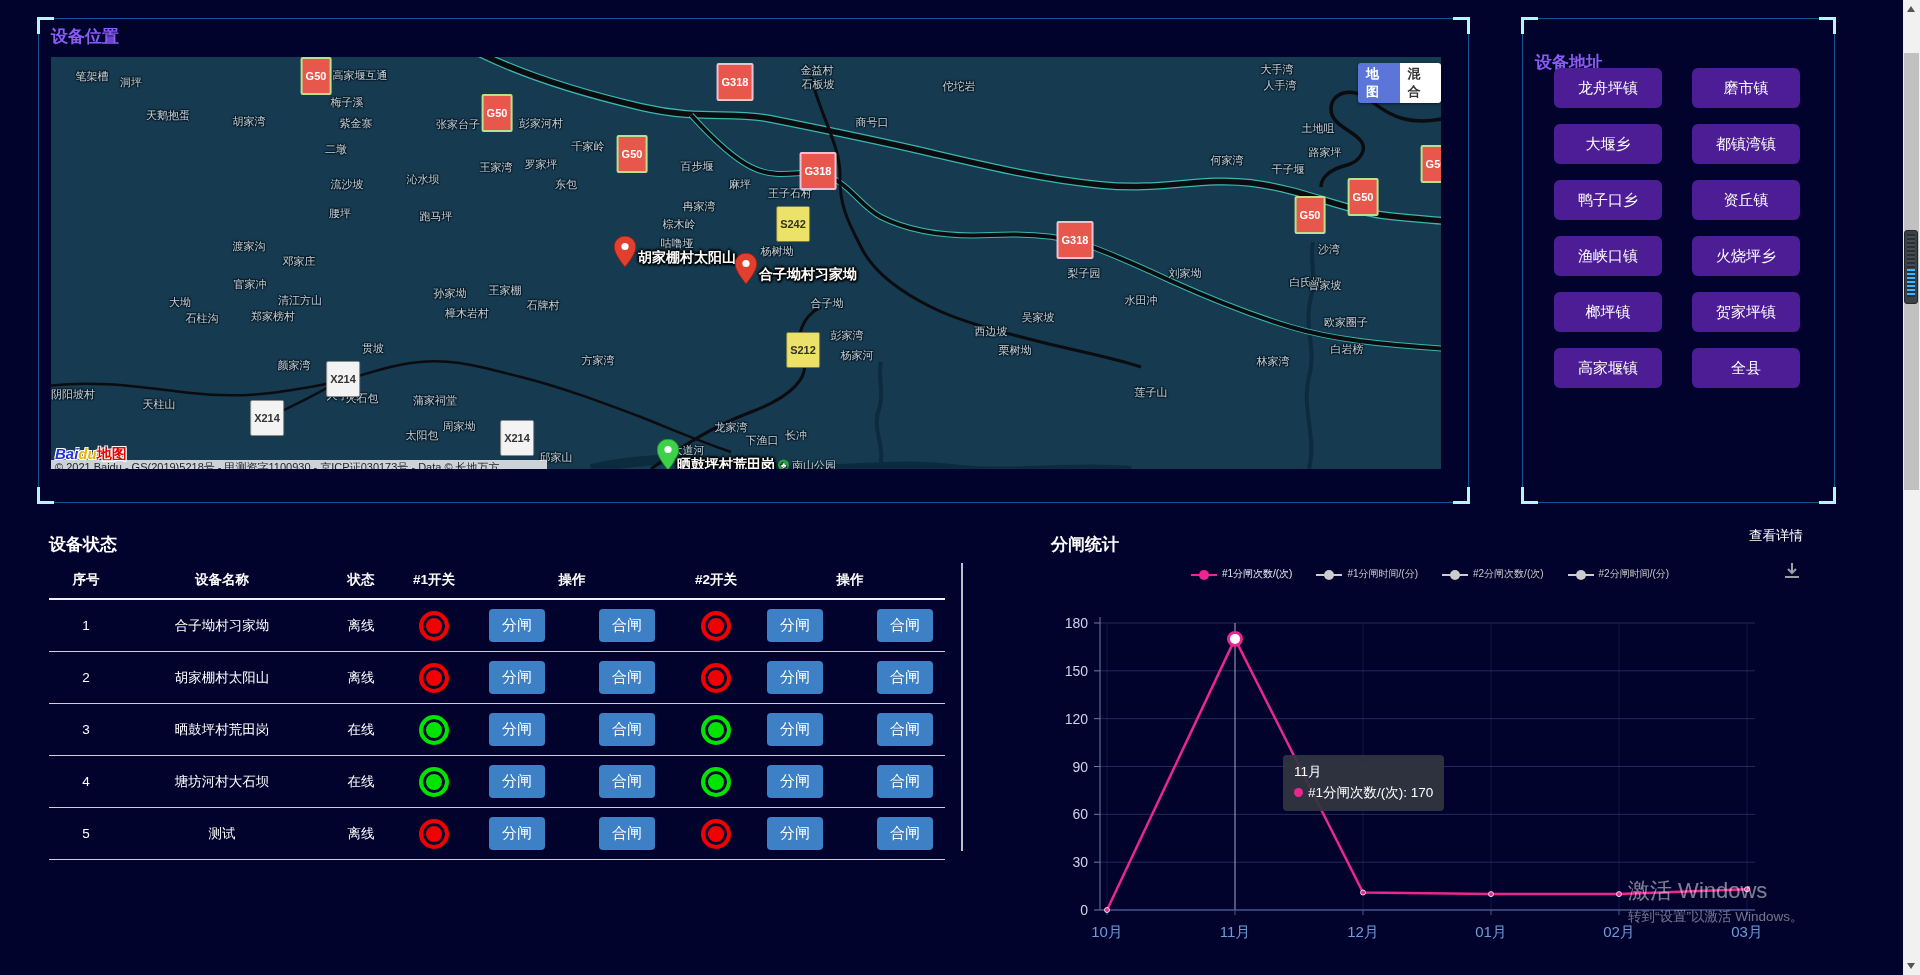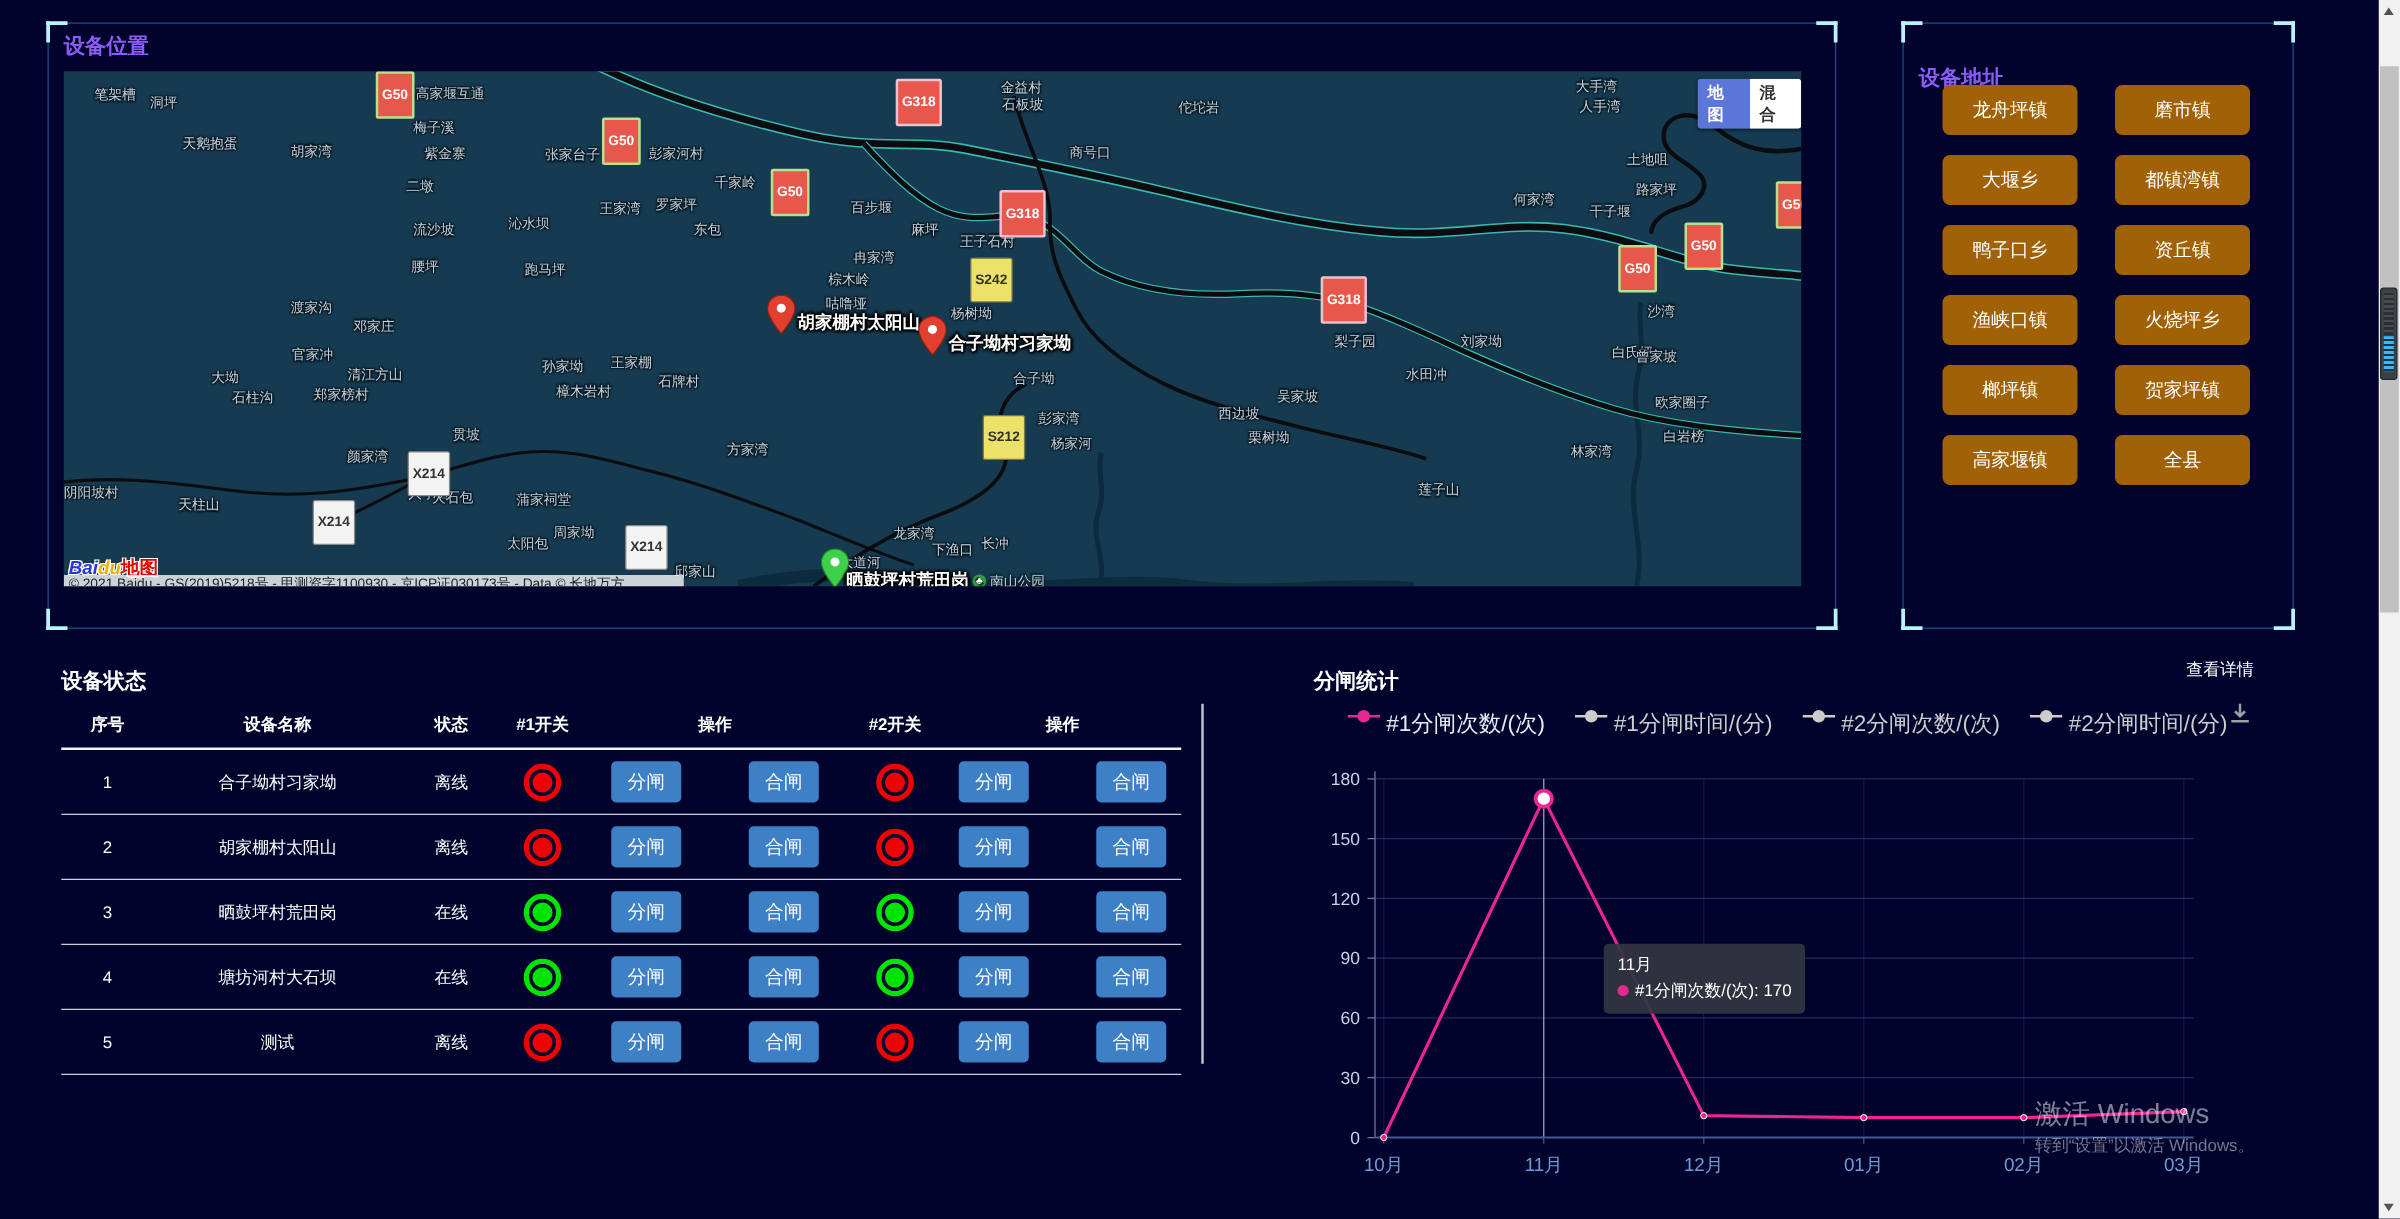--- a/index.html
+++ b/index.html
@@ -39,21 +39,21 @@
   #maptype .mt.uns{background:#fff;color:#333;}
   #copybar{position:absolute;left:0;top:403px;height:15px;width:492px;background:rgba(255,255,255,.78);
     color:#222;font-size:11px;line-height:15px;padding-left:4px;white-space:nowrap;overflow:hidden;}
   #bdlogo{position:absolute;left:4px;top:388px;font-size:15px;font-weight:bold;font-style:italic;
     text-shadow:1px 1px 0 #fff,-1px -1px 0 #fff,1px -1px 0 #fff,-1px 1px 0 #fff;}
   #bdlogo .bai{color:#2632dc;} #bdlogo .du{color:#eab308;} #bdlogo .bmap{color:#e10601;font-style:normal;}
 
   
   #addr-grid{position:absolute;left:1554px;top:68px;width:248px;display:grid;
     grid-template-columns:108px 108px;column-gap:30px;row-gap:16px;}
-  .addr-btn{width:108px;height:40px;background:#a16207;border-radius:6px;color:#fff;font-size:15px;
+  .addr-btn{width:108px;height:40px;background:#4c1d95;border-radius:6px;color:#fff;font-size:15px;
     display:flex;align-items:center;justify-content:center;cursor:pointer;}
 
   
   #dev-table{position:absolute;left:49px;top:562px;width:896px;font-size:13.5px;}
   .trow{display:flex;align-items:center;border-bottom:1px solid rgba(238,243,250,.85);}
   .trow.head{height:36px;font-weight:bold;border-bottom:2px solid #eef3fa;}
   .trow.body{height:51px;}
   .tc{display:flex;align-items:center;justify-content:center;text-align:center;}
   .tc.ops{gap:54px;}
   .ind{width:22px;height:22px;border-radius:50%;}
@@ -61,21 +61,21 @@
   .ind.green{background:#00e400;border:4px solid #00e400;box-shadow:inset 0 0 0 3px #070a2e;}
   .btn-op{width:56px;height:33px;background:#3d80c6;border-radius:4px;color:#fff;font-size:15px;
     display:flex;align-items:center;justify-content:center;cursor:pointer;}
   #table-scrollbar{position:absolute;left:961px;top:563px;width:2px;height:288px;background:#ccd6d8;opacity:.9;}
 
   
   #chart-wrap{position:absolute;left:1030px;top:525px;width:800px;height:432px;}
   #view-details{position:absolute;left:719px;top:2px;font-size:13.5px;color:#fff;cursor:pointer;}
   #dl-icon{position:absolute;left:752px;top:36px;cursor:pointer;}
   #legend{position:absolute;left:0;top:42px;width:800px;display:flex;justify-content:center;gap:24px;}
-  .lg-item{display:flex;align-items:flex-start;gap:5px;font-size:18px;cursor:pointer;}
+  .lg-item{display:flex;align-items:flex-end;gap:5px;font-size:10px;cursor:pointer;}
   #chart-svg{position:absolute;left:0;top:0;}
   #tooltip{position:absolute;left:253px;top:230px;background:rgba(50,53,64,.92);border-radius:4px;
     padding:7px 11px;font-size:13.5px;line-height:1.55;white-space:nowrap;pointer-events:none;}
   #tooltip .dot{display:inline-block;width:9px;height:9px;border-radius:50%;background:#ec268f;margin-right:5px;}
 
   
   #wm1{position:absolute;left:1628px;top:876px;font-size:22px;color:rgba(250,250,250,.5);}
   #wm2{position:absolute;left:1628px;top:908px;font-size:13.5px;color:rgba(250,250,250,.45);}
 
   

